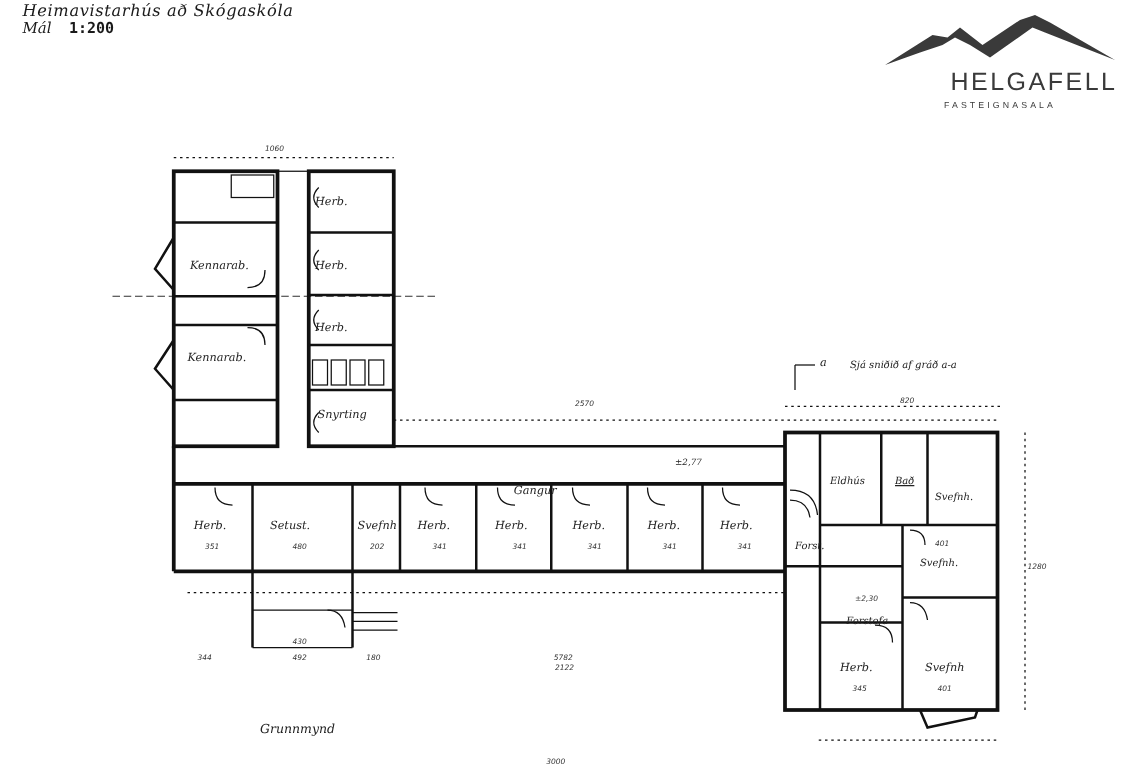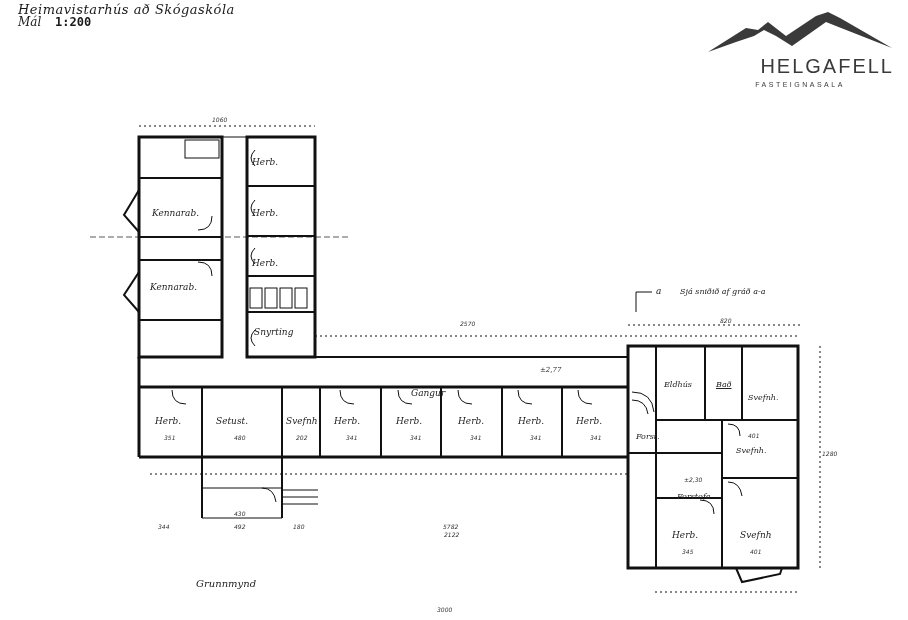--- a/index.html
+++ b/index.html
@@ -161,14 +161,14 @@
 <div class="dim" style="left:212px;top:116px;">1060</div>
 <div class="dim" style="left:460px;top:320px;">2570</div>
 <div class="dim" style="left:720px;top:317px;">820</div>
 <div class="dim" style="left:822px;top:450px;">1280</div>
 <div class="dim" style="left:443px;top:523px;">5782</div>
 <div class="dim" style="left:444px;top:531px;">2122</div>
 <div class="dim" style="left:158px;top:523px;">344</div>
 <div class="dim" style="left:234px;top:523px;">492</div>
 <div class="dim" style="left:293px;top:523px;">180</div>
 <div class="dim" style="left:234px;top:510px;">430</div>
-<div class="caption" style="left:196px;top:578px;">Grunnmynd</div>
+<div class="caption" style="left:208px;top:578px;">Grunnmynd</div>
 <div class="dim" style="left:437px;top:606px;">3000</div>
 
 </body></html>

